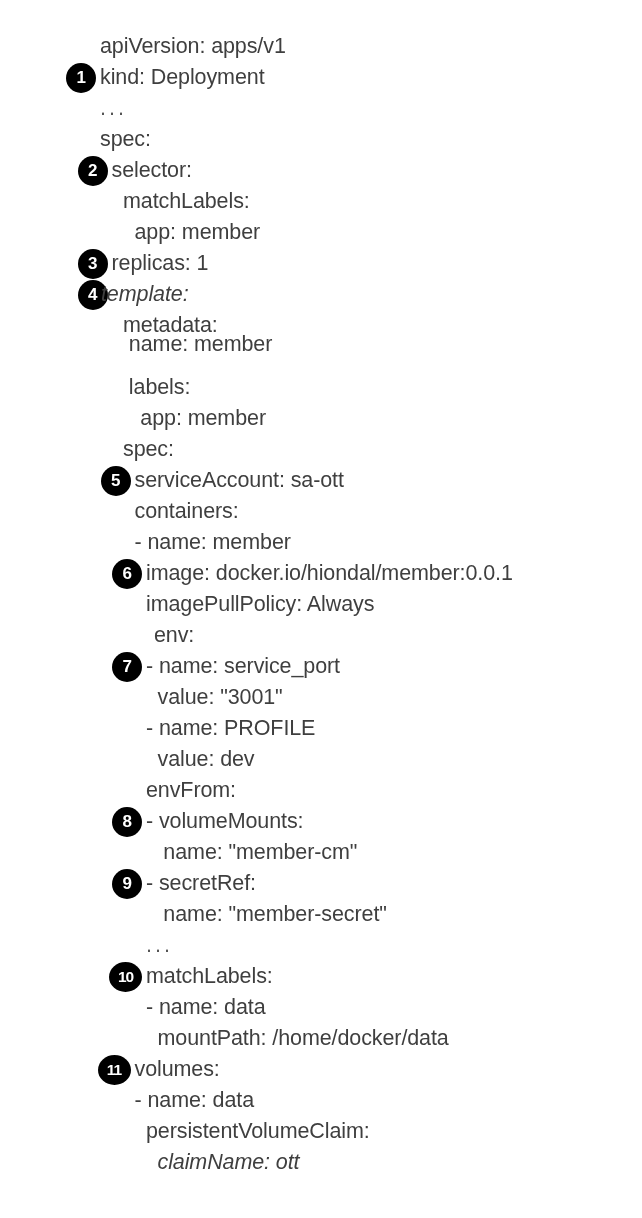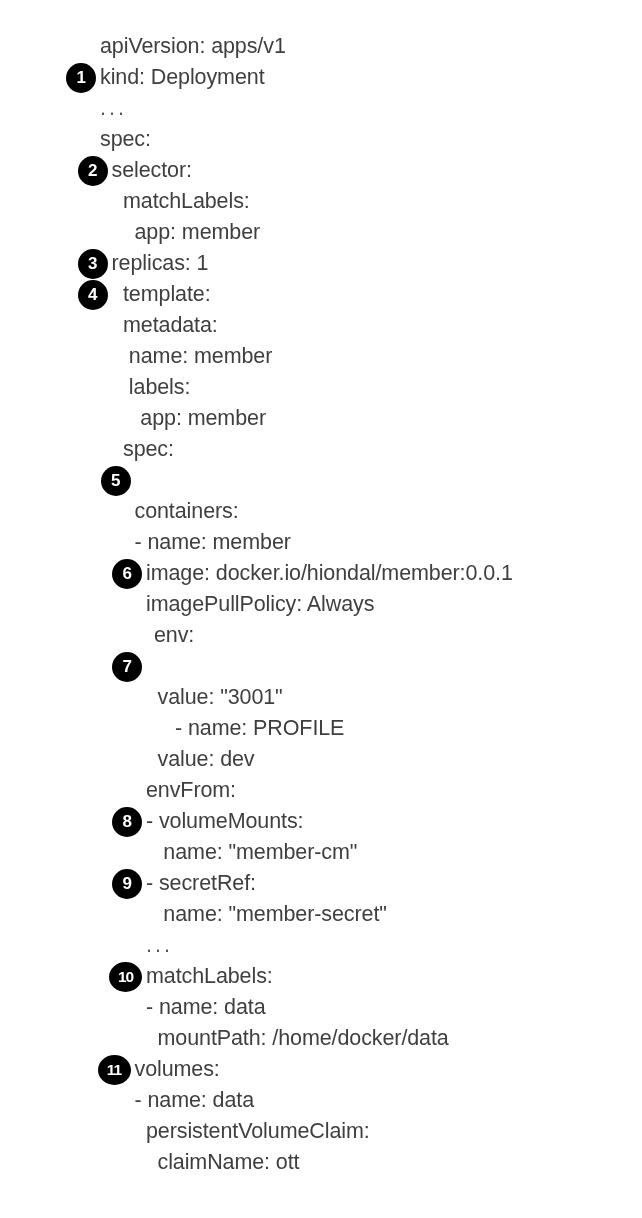--- a/index.html
+++ b/index.html
@@ -77,42 +77,42 @@
 
 <div id="yaml-listing">
     <div class="code-line" style="top: 31px; position: absolute; left: 0px; width: 630px;"><div class="line-text" style="left: 100px;">apiVersion: apps/v1</div></div>
     <div class="code-line" style="top: 62px; position: absolute; left: 0px; width: 642px;"><div class="step-badge" style="left: 66px;">1</div><div class="line-text" style="left: 100px;">kind: Deployment</div></div>
     <div class="code-line" style="top: 93px; position: absolute; left: 0px; width: 642px;"><div class="line-text ellipsis-line" style="left: 100px;">...</div></div>
     <div class="code-line" style="top: 124px; position: absolute; left: 0px; width: 642px;"><div class="line-text" style="left: 100px;">spec:</div></div>
     <div class="code-line" style="top: 155px; position: absolute; left: 0px; width: 642px;"><div class="step-badge" style="left: 77.5px;">2</div><div class="line-text" style="left: 111.5px;">selector:</div></div>
     <div class="code-line" style="top: 186px; position: absolute; left: 0px; width: 642px;"><div class="line-text" style="left: 123px;">matchLabels:</div></div>
     <div class="code-line" style="top: 217px; position: absolute; left: 0px; width: 642px;"><div class="line-text" style="left: 134.5px;">app: member</div></div>
     <div class="code-line" style="top: 248px; position: absolute; left: 0px; width: 642px;"><div class="step-badge" style="left: 77.5px;">3</div><div class="line-text" style="left: 111.5px;">replicas: 1</div></div>
-    <div class="code-line" style="top: 279px; position: absolute; left: 0px; width: 642px;"><div class="step-badge" style="left: 77.5px;">4</div><div class="line-text" style="left: 123px;">template:</div></div>
+    <div class="code-line" style="top: 279px; position: absolute; left: 0px; width: 642px;"><div class="step-badge" style="left: 77.5px;">4</div><div class="line-text" style="left: 101px; font-style: italic;">template:</div></div>
     <div class="code-line" style="top: 310px; position: absolute; left: 0px; width: 642px;"><div class="line-text" style="left: 123px;">metadata:</div></div>
-    <div class="code-line" style="top: 341px; position: absolute; left: 0px; width: 642px;"><div class="line-text" style="left: 123px;"> name: member</div></div>
+    <div class="code-line" style="top: 329px; position: absolute; left: 0px; width: 642px;"><div class="line-text" style="left: 123px;"> name: member</div></div>
     <div class="code-line" style="top: 372px; position: absolute; left: 0px; width: 642px;"><div class="line-text" style="left: 123px;"> labels:</div></div>
     <div class="code-line" style="top: 403px; position: absolute; left: 0px; width: 642px;"><div class="line-text" style="left: 134.5px;"> app: member</div></div>
     <div class="code-line" style="top: 434px; position: absolute; left: 0px; width: 642px;"><div class="line-text" style="left: 123px;">spec:</div></div>
-    <div class="code-line" style="top: 465px; position: absolute; left: 0px; width: 642px;"><div class="step-badge" style="left: 100.5px;">5</div></div>
+    <div class="code-line" style="top: 465px; position: absolute; left: 0px; width: 642px;"><div class="step-badge" style="left: 100.5px;">5</div><div class="line-text" style="left: 134.5px;">serviceAccount: sa-ott</div></div>
     <div class="code-line" style="top: 496px; position: absolute; left: 0px; width: 642px;"><div class="line-text" style="left: 134.5px;">containers:</div></div>
     <div class="code-line" style="top: 527px; position: absolute; left: 0px; width: 642px;"><div class="line-text" style="left: 134.5px;">- name: member</div></div>
     <div class="code-line" style="top: 558px; position: absolute; left: 0px; width: 642px;"><div class="step-badge" style="left: 112px;">6</div><div class="line-text" style="left: 146px;">image: docker.io/hiondal/member:0.0.1</div></div>
     <div class="code-line" style="top: 589px; position: absolute; left: 0px; width: 642px;"><div class="line-text" style="left: 146px;">imagePullPolicy: Always</div></div>
     <div class="code-line" style="top: 620px; position: absolute; left: 0px; width: 640px; margin-left: 8px;"><div class="line-text" style="left: 146px;">env:</div></div>
-    <div class="code-line" style="top: 651px; position: absolute; left: 0px; width: 642px;"><div class="step-badge" style="left: 112px;">7</div></div>
+    <div class="code-line" style="top: 651px; position: absolute; left: 0px; width: 642px;"><div class="step-badge" style="left: 112px;">7</div><div class="line-text" style="left: 146px;">- name: service_port</div></div>
     <div class="code-line" style="top: 682px; position: absolute; left: 0px; width: 642px;"><div class="line-text" style="left: 157.5px;">value: "3001"</div></div>
-    <div class="code-line" style="top: 713px; position: absolute; left: 0px; width: 642px;"><div class="line-text" style="left: 146px; margin-left: 29px;">- name: PROFILE</div></div>
+    <div class="code-line" style="top: 713px; position: absolute; left: 0px; width: 642px;"><div class="line-text" style="left: 146px;">- name: PROFILE</div></div>
     <div class="code-line" style="top: 744px; position: absolute; left: 0px; width: 642px;"><div class="line-text" style="left: 157.5px;">value: dev</div></div>
     <div class="code-line" style="top: 775px; position: absolute; left: 0px; width: 642px;"><div class="line-text" style="left: 146px;">envFrom:</div></div>
     <div class="code-line" style="top: 806px; position: absolute; left: 0px; width: 642px;"><div class="step-badge" style="left: 112px;">8</div><div class="line-text" style="left: 146px;">- volumeMounts:</div></div>
     <div class="code-line" style="top: 837px; position: absolute; left: 0px; width: 642px;"><div class="line-text" style="left: 157.5px;"> name: "member-cm"</div></div>
     <div class="code-line" style="top: 868px; position: absolute; left: 0px; width: 642px;"><div class="step-badge" style="left: 112px;">9</div><div class="line-text" style="left: 146px;">- secretRef:</div></div>
     <div class="code-line" style="top: 899px; position: absolute; left: 0px; width: 642px;"><div class="line-text" style="left: 157.5px;"> name: "member-secret"</div></div>
     <div class="code-line" style="top: 930px; position: absolute; left: 0px; width: 642px;"><div class="line-text ellipsis-line" style="left: 146px;">...</div></div>
     <div class="code-line" style="top: 961px; position: absolute; left: 0px; width: 642px;"><div class="step-badge wide" style="left: 109px;">10</div><div class="line-text" style="left: 146px;">matchLabels:</div></div>
     <div class="code-line" style="top: 992px; position: absolute; left: 0px; width: 642px;"><div class="line-text" style="left: 146px;">- name: data</div></div>
     <div class="code-line" style="top: 1023px; position: absolute; left: 0px; width: 536px;"><div class="line-text" style="left: 157.5px;">mountPath: /home/docker/data</div></div>
     <div class="code-line" style="top: 1054px; position: absolute; left: 0px; width: 642px;"><div class="step-badge wide" style="left: 97.5px;">11</div><div class="line-text" style="left: 134.5px;">volumes:</div></div>
     <div class="code-line" style="top: 1085px; position: absolute; left: 0px; width: 642px;"><div class="line-text" style="left: 134.5px;">- name: data</div></div>
     <div class="code-line" style="top: 1116px; position: absolute; left: 0px; width: 642px; padding-left: 24px;"><div class="line-text" style="left: 146px;">persistentVolumeClaim:</div></div>
-    <div class="code-line" style="top: 1147px; position: absolute; left: 0px; width: 642px;"><div class="line-text" style="left: 157.5px;">claimName: ott</div></div>
+    <div class="code-line" style="top: 1147px; position: absolute; left: 0px; width: 642px;"><div class="line-text" style="left: 157.5px; font-style: italic;">claimName: ott</div></div>
   </div>
 
 </body></html>

